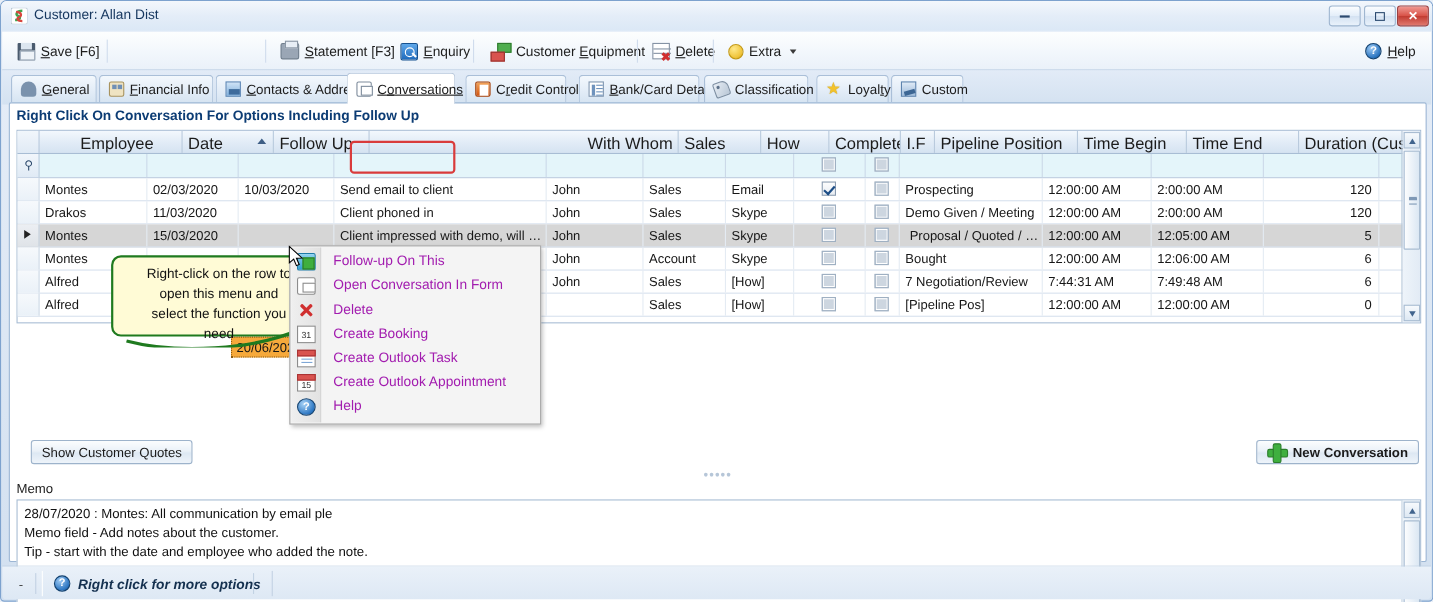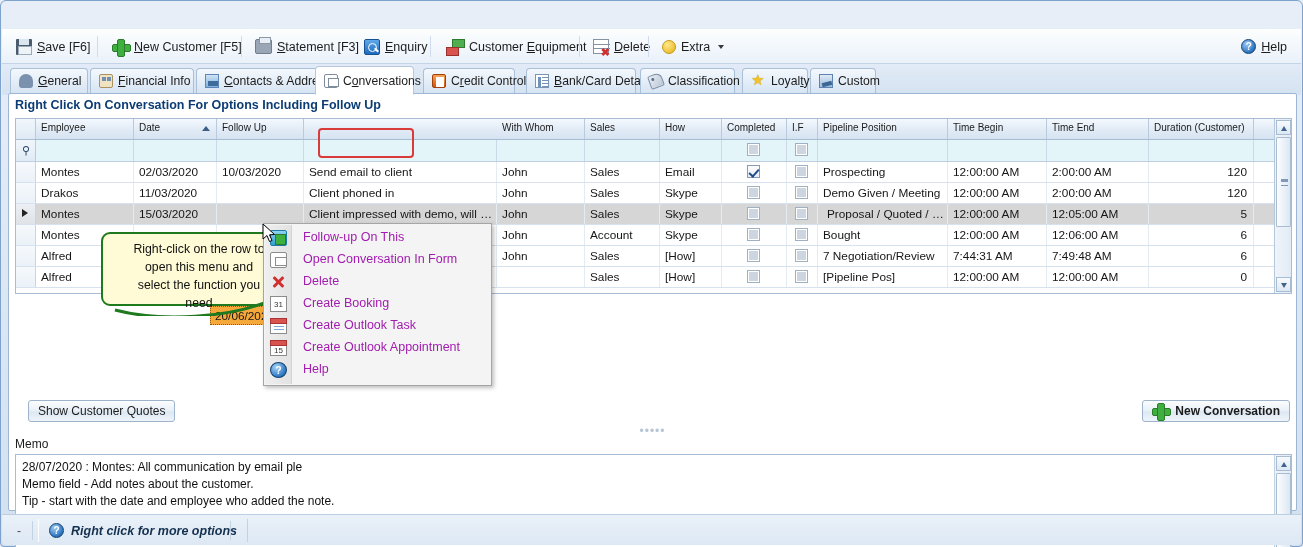--- a/index.html
+++ b/index.html
@@ -114,20 +114,21 @@
     background:linear-gradient(180deg,#f3f8fd 0%,#e2ecf7 60%,#d6e4f2 100%);
     border:1px solid #aabfd8; border-bottom:none;
     border-radius:4px 4px 0 0;
     font-size:12.2px; color:#1c1c1c; white-space:nowrap; cursor:default;
   }
   .tab.sel {
     top:2px; height:29px;
     background:#ffffff;
     border:1px solid #b9c9dc; border-bottom:1px solid #fff;
     z-index:3;
+    text-decoration:underline;
   }
   .tab-hl {
     position:absolute; border:2px solid #d93b3b; border-radius:4px;
     pointer-events:none; z-index:5;
   }
   .tic { display:inline-block; position:relative; width:14px; height:14px; flex:0 0 auto; }
   .tic-general { background:#7a92ad; border-radius:7px 7px 3px 3px; }
   .tic-general:before{content:"";position:absolute;left:4px;top:-1px;width:6px;height:6px;border-radius:50%;background:#5b7characters;}
   .tic-fin { background:#efe3c2; border:1px solid #a8935f; border-radius:2px; }
   .tic-fin:before{content:"";position:absolute;left:2px;top:2px;width:4px;height:4px;background:#6f8fb5;}
@@ -167,23 +168,24 @@
     background:#fff; border:1px solid #a8bdd4;
   }
   #grid-head {
     position:absolute; left:0; top:0; right:0; height:21px;
     background:linear-gradient(180deg,#f3f8fd 0%,#e1ebf6 55%,#d5e3f1 100%);
     border-bottom:1px solid #a8bdd4;
   }
   .gh {
     position:absolute; top:0; height:20px;
     border-right:1px solid #b9cadd;
-    font-size:10px; color:#1b1b1b;
+    font-size:15px; color:#1b1b1b;
     padding:3px 0 0 5px; white-space:nowrap; overflow:hidden;
     cursor:default;
+    margin-left:32px;
   }
   .gh .sort { position:absolute; right:6px; top:7px; width:0;height:0;
     border-left:4px solid transparent;border-right:4px solid transparent;border-bottom:5px solid #3e5e85;}
   #filterrow {
     position:absolute; left:0; top:21px; right:0; height:22px;
     background:#e4f5fa; border-bottom:1px solid #c0cfe0;
   }
   .fcell { position:absolute; top:0; height:21px; border-right:1px solid #cbd9e8; }
   .gutter {
     position:absolute; left:0; top:0; width:20px;
@@ -368,32 +370,46 @@
   }
   #cursor {
     position:absolute; left:261px; top:222px; width:16px; height:22px; z-index:45;
   }
 </style>
 </head>
 <body>
 
 <div id="window">
 
+  <div id="titlebar">
+    <svg id="title-icon" viewBox="0 0 16 16">
+      <rect x="0" y="0" width="16" height="16" rx="2" fill="#ffffff" stroke="#b9c6d4"></rect>
+      <path d="M11 3 C5 3, 4 7, 7 8 C10 9, 9 12, 4 12" stroke="#3fa34d" stroke-width="2.4" fill="none"></path>
+      <path d="M5 4 C10 4, 11 8, 8 9 C5 10, 6 13, 11 13" stroke="#d9453d" stroke-width="2.2" fill="none"></path>
+    </svg>
+    <div id="title-text">Customer: Allan Dist</div>
+
+    <div class="wbtn" id="btn-min">
+        <i class="minglyph"></i>
+      </div>
+    <div class="wbtn" id="btn-max">
+        <i class="maxglyph"></i>
+      </div>
+    <div class="wbtn" id="btn-close">
+        <span>✕</span>
+      </div>
+  </div>
 
   <div id="toolbar">
     <div class="tb-item" style="left:8px;">
       <span class="ic ic-save"></span>
       <span class="tb-label"><u>S</u>ave [F6]</span>
     </div>
     <div class="tb-sep" style="left:95px;"></div>
 
-    <div class="tb-item" style="left:104px;">
-      <span class="ic ic-plus"></span>
-      <span class="tb-label"><u>N</u>ew Customer [F5]</span>
-    </div>
     <div class="tb-sep" style="left:239px;"></div>
 
     <div class="tb-item" style="left:247px;">
       <span class="ic ic-printer"></span>
       <span class="tb-label"><u>S</u>tatement [F3]</span>
     </div>
 
     <div class="tb-item" style="left:356px;">
       <span class="ic ic-enq"></span>
       <span class="tb-label"><u>E</u>nquiry</span>

